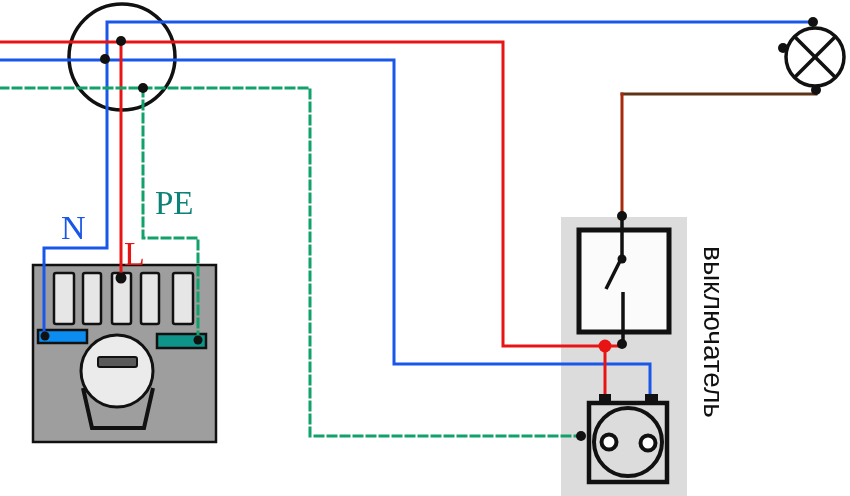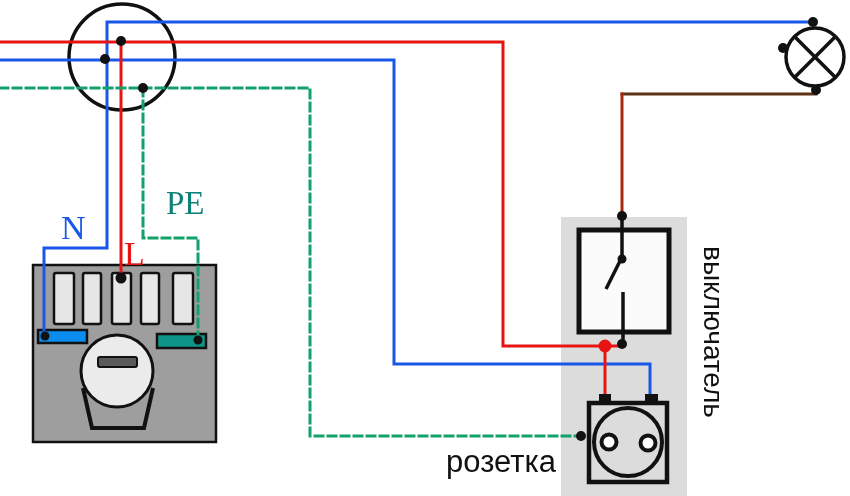--- a/index.html
+++ b/index.html
@@ -27,21 +27,21 @@
   .f-panel{fill:var(--panel-gray);} .f-meter{fill:var(--meter-gray);}
   .f-slot{fill:var(--meter-slot);} .f-tblue{fill:var(--terminal-blue);}
   .f-tteal{fill:var(--terminal-teal);} .f-dial{fill:var(--dial-gray);}
   .f-dslot{fill:var(--dial-slot);}
   .wire{fill:none;stroke-width:3;stroke-linecap:square;stroke-linejoin:miter;}
   .dashed{stroke-dasharray:8 5;}
   
   .lbl{position:absolute;white-space:nowrap;line-height:1;}
   .lbl-n{left:61px;top:211px;font-family:"Liberation Serif",serif;font-size:34px;color:var(--label-n);}
   .lbl-l{left:124px;top:237px;font-family:"Liberation Serif",serif;font-size:34px;color:var(--label-l);}
-  .lbl-pe{left:166px;top:187px;font-family:"Liberation Serif",serif;font-size:33px;color:var(--label-pe);}
+  .lbl-pe{left:155px;top:187px;font-family:"Liberation Serif",serif;font-size:33px;color:var(--label-pe);}
   .lbl-switch{left:699px;top:246px;font-size:28px;color:var(--label-black);
     writing-mode:vertical-rl;letter-spacing:0px;}
   .lbl-socket{left:446px;top:446px;font-size:31px;color:var(--label-black);}
 </style>
 </head>
 <body>
 
 <div class="canvas">
 
   <svg width="850" height="496" viewBox="0 0 850 496">
@@ -117,14 +117,13 @@
       <circle cx="121" cy="278" r="5.5" class="f-black"></circle>
       <circle cx="45" cy="336" r="4.5" class="f-black"></circle>
       <circle cx="198" cy="340" r="4.5" class="f-black"></circle>
     </g>
   </svg>
 
   <div class="lbl lbl-n">N</div>
   <div class="lbl lbl-l">L</div>
   <div class="lbl lbl-pe">PE</div>
   <div class="lbl lbl-switch">выключатель</div>
-  <div class="lbl lbl-socket">розетка</div>
 </div>
 
 </body></html>

